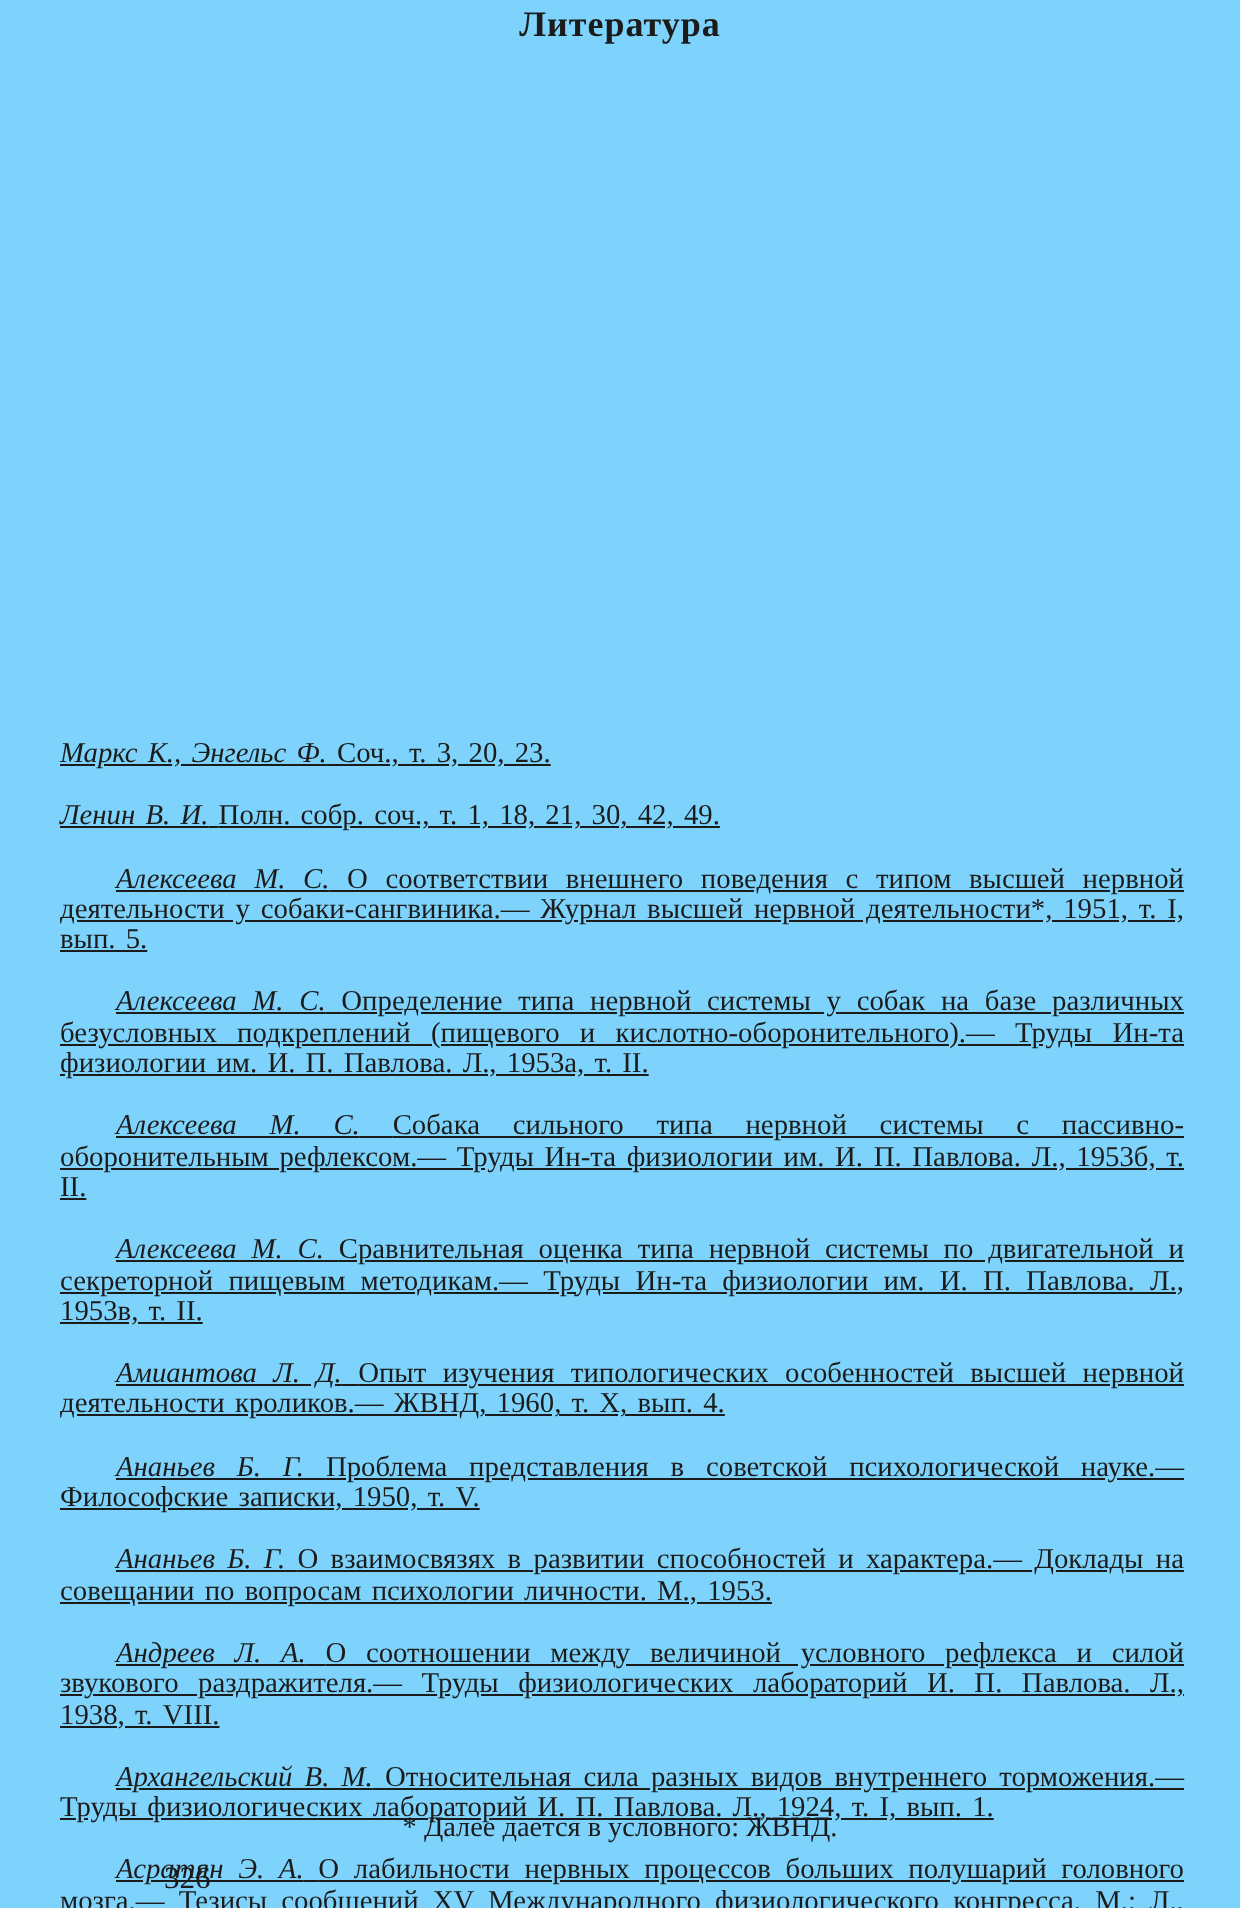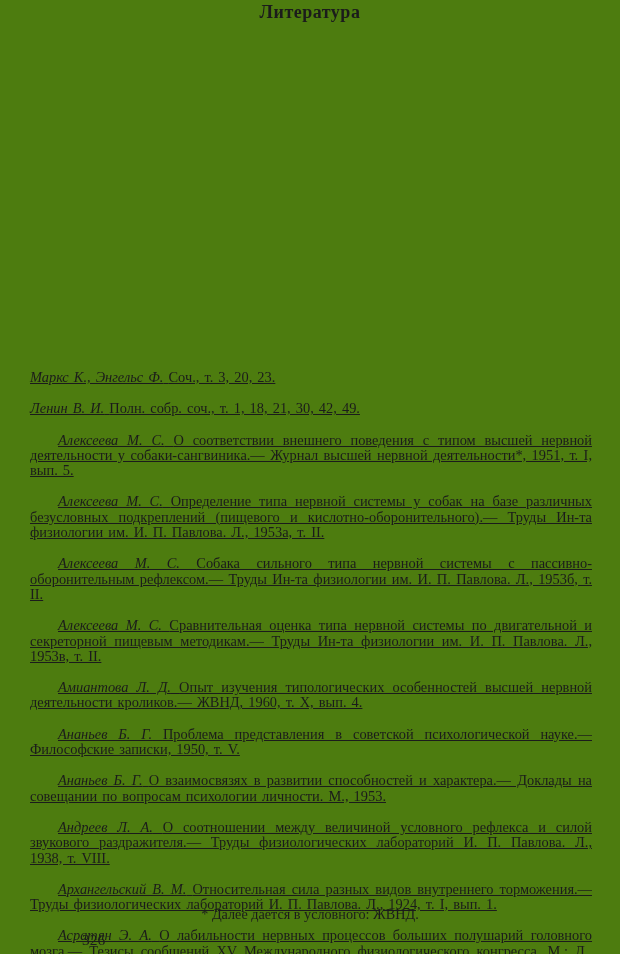--- a/index.html
+++ b/index.html
@@ -4,21 +4,21 @@
 <style>
   html, body {
     margin: 0;
     padding: 0;
     background: #e8e6e2;
   }
   .page {
     position: relative;
     width: 620px;
     height: 954px;
-    background: #4d7c0f;
+    background: #7dd3fc;
     font-family: "Liberation Serif", "DejaVu Serif", serif;
     color: #1b1b1b;
     overflow: hidden;
     box-sizing: border-box;
   }
   .title {
     position: absolute;
     top: 2px;
     left: 0;
     width: 100%;

